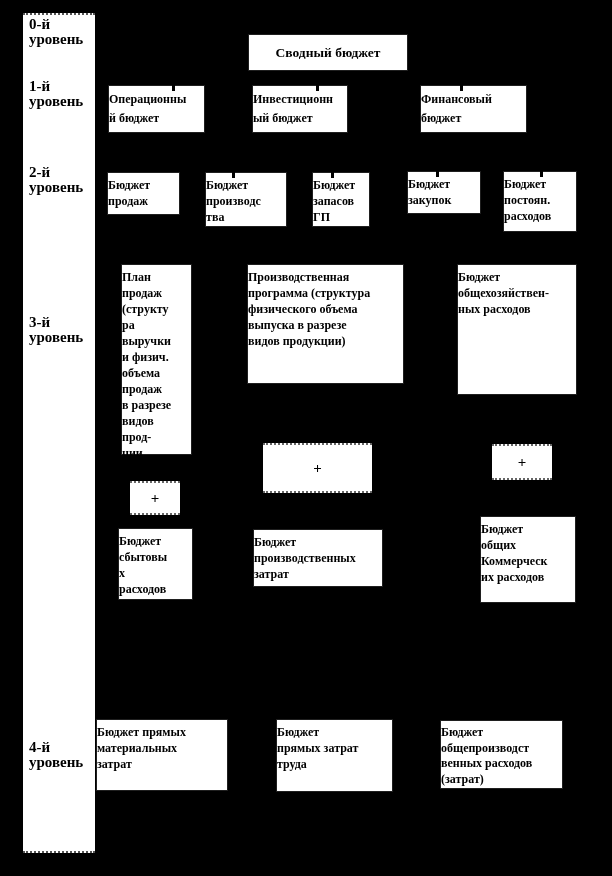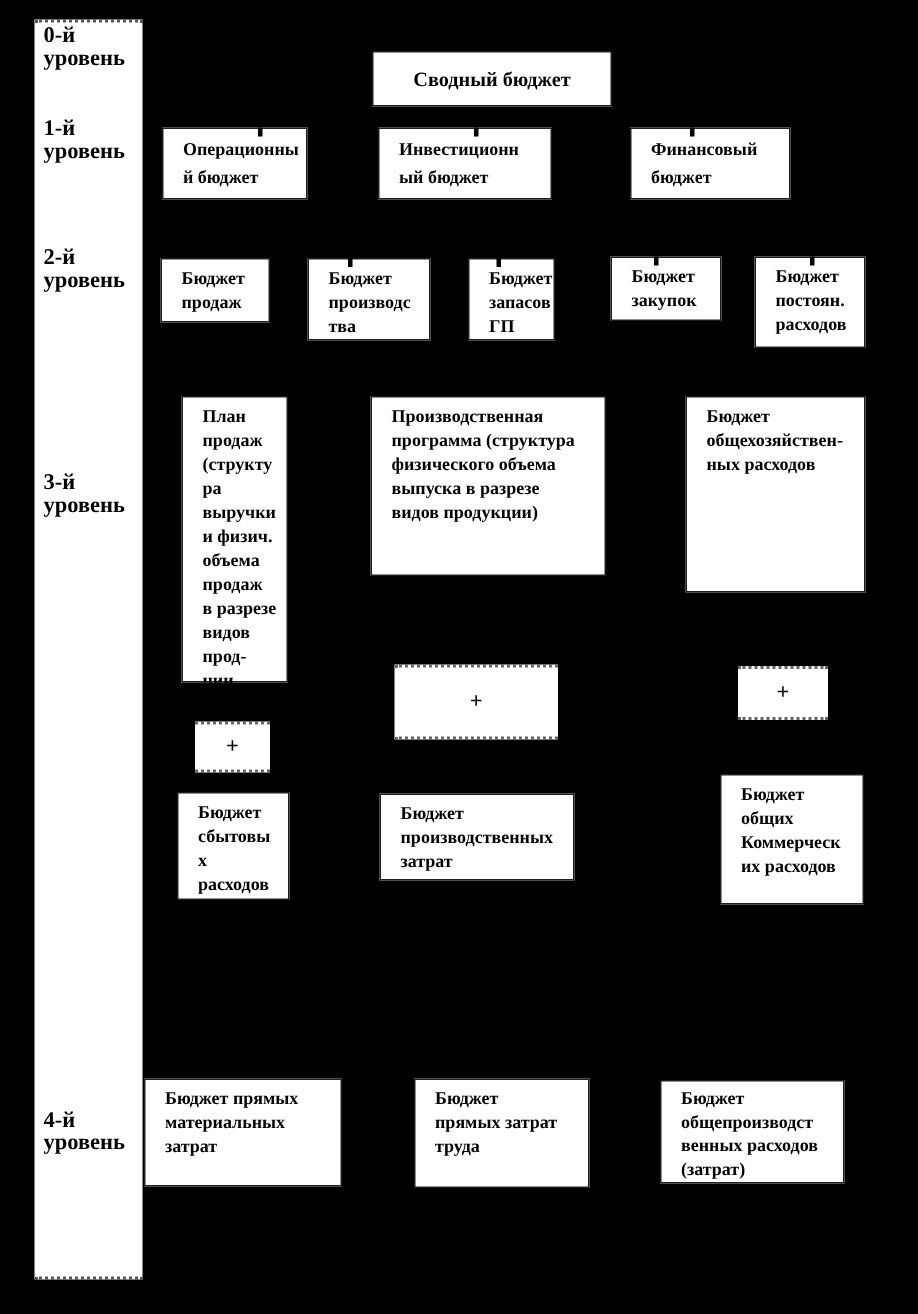--- a/index.html
+++ b/index.html
@@ -16,21 +16,21 @@
     border:1px solid #1f1f1f;
     box-sizing:border-box;
     color:#000;
   }
   .box-text{
     display:block;
     white-space:pre-line;
     font-weight:bold;
     font-size:12px;
     line-height:16px;
-    padding:4px 3px 0 13px;
+    padding:4px 3px 0 0;
   }
   .root-box{display:flex;align-items:center;justify-content:center;}
   .root-box .box-text{padding:0;font-size:13.5px;}
   .sidebar{
     position:absolute;
     background:#fff;
     border-top:2px dotted #555;
     border-bottom:2px dotted #555;
     box-sizing:border-box;
   }
@@ -75,21 +75,21 @@
 уровень</div>
 
   <div class="box root-box" style="left:248px;top:24px;width:160px;height:37px;margin-top:10px;">
     <span class="box-text">Сводный бюджет</span>
   </div>
 
   <div class="box" style="left:108px;top:85px;width:97px;height:48px;">
     <span class="box-text" style="line-height:19px;">Операционны
 й бюджет</span>
   </div>
-  <div class="box" style="left:252px;top:85px;width:116px;height:48px;">
+  <div class="box" style="left:252px;top:85px;width:96px;height:48px;">
     <span class="box-text" style="line-height:19px;">Инвестиционн
 ый  бюджет</span>
   </div>
   <div class="box" style="left:420px;top:85px;width:107px;height:48px;">
     <span class="box-text" style="line-height:19px;">Финансовый
 бюджет</span>
   </div>
 
   <div class="box" style="left:107px;top:172px;width:73px;height:43px;">
     <span class="box-text">Бюджет

